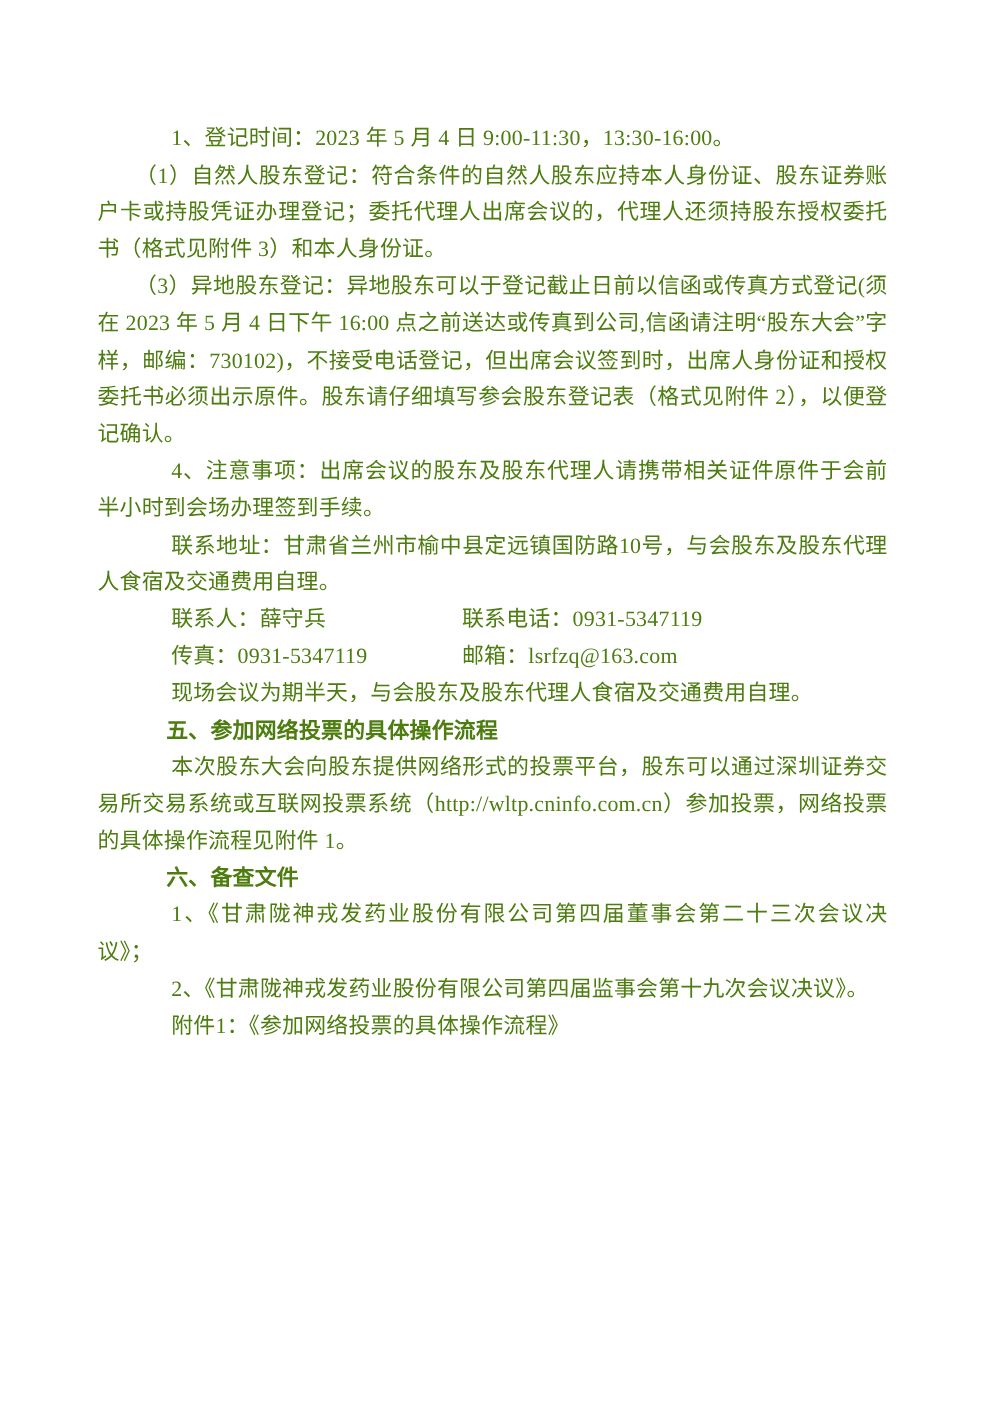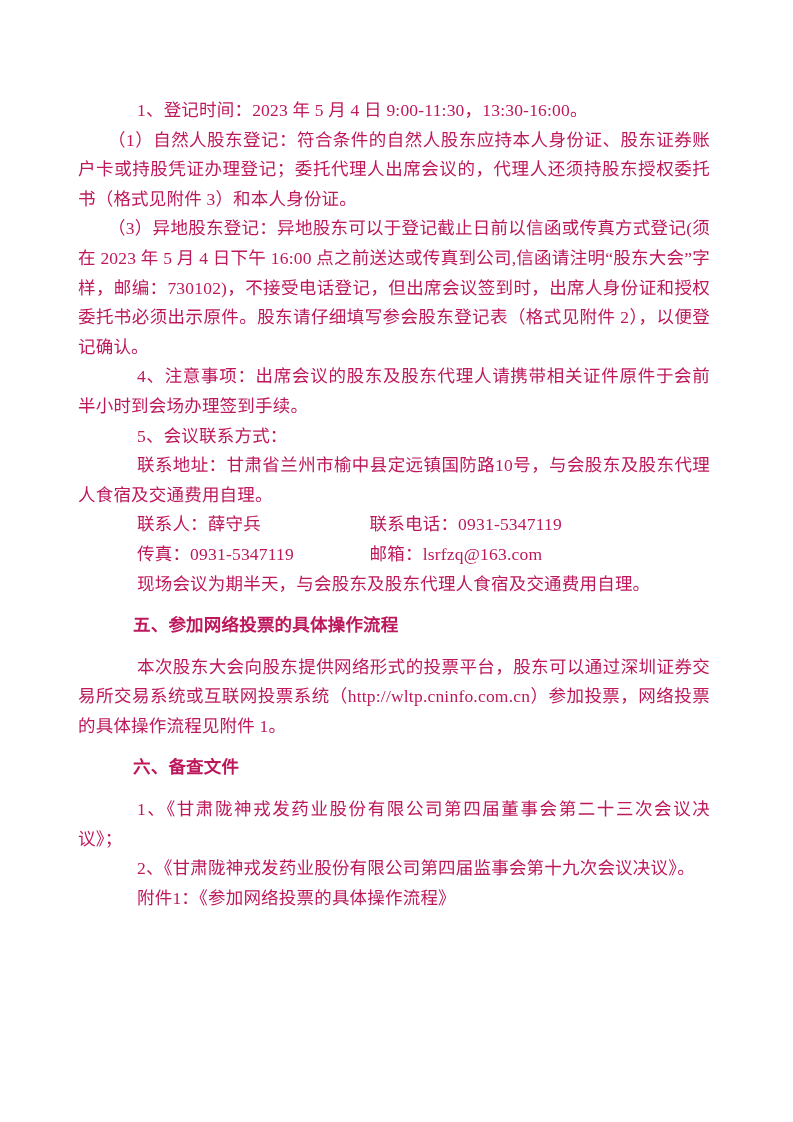--- a/index.html
+++ b/index.html
@@ -7,21 +7,21 @@
     padding: 0;
     background: #ffffff;
   }
   .page {
     position: relative;
     width: 793px;
     height: 1122px;
     background: #ffffff;
     overflow: hidden;
     font-family: "Liberation Serif", "DejaVu Serif", serif;
-    color: #be185d;
+    color: #4d7c0f;
   }
   .doc {
     position: absolute;
     left: 78px;
     top: 96px;
     width: 632px;
   }
   .doc p {
     margin: 0;
     font-size: 17.5px;
@@ -32,21 +32,21 @@
   }
   
   .ti-large { text-indent: 59px; }
   
   .ti-small { text-indent: 30px; }
   
   .hd {
     font-family: Liberation Serif, serif;
     font-weight: 700;
     text-indent: 55px;
-    margin: 12px 0 !important;
+    margin: 0 0 !important;
     text-align: center;
   }
   
   .row {
     padding-left: 59px;
     text-indent: 0 !important;
     text-align: left;
   }
   .row .col1 {
     display: inline-block;
@@ -63,21 +63,20 @@
 
 
 
     <p class="ti-small">（1）自然人股东登记：符合条件的自然人股东应持本人身份证、股东证券账户卡或持股凭证办理登记；委托代理人出席会议的，代理人还须持股东授权委托书（格式见附件 3）和本人身份证。</p>
 
 
     <p class="ti-small">（3）异地股东登记：异地股东可以于登记截止日前以信函或传真方式登记(须在 2023 年 5 月 4 日下午 16:00 点之前送达或传真到公司,信函请注明“股东大会”字样，邮编：730102)，不接受电话登记，但出席会议签到时，出席人身份证和授权委托书必须出示原件。股东请仔细填写参会股东登记表（格式见附件 2），以便登记确认。</p>
 
     <p class="ti-large">4、注意事项：出席会议的股东及股东代理人请携带相关证件原件于会前半小时到会场办理签到手续。</p>
 
-    <p class="ti-large">5、会议联系方式：</p>
 
     <p class="ti-large">联系地址：甘肃省兰州市榆中县定远镇国防路10号，与会股东及股东代理人食宿及交通费用自理。</p>
 
     <p class="row">
       <span class="col1">联系人：薛守兵</span>
       <span class="col2">联系电话：0931-5347119</span>
     </p>
 
     <p class="row">
       <span class="col1">传真：0931-5347119</span>

